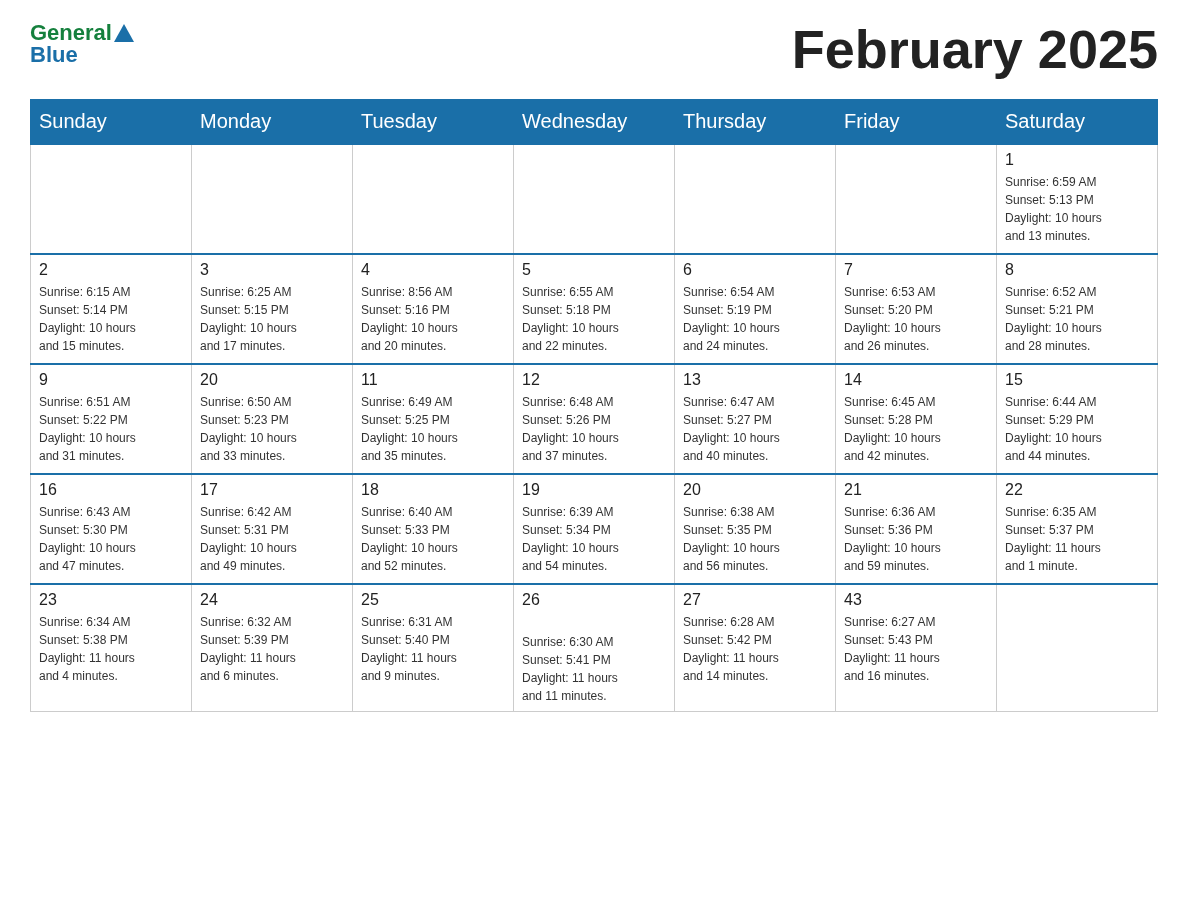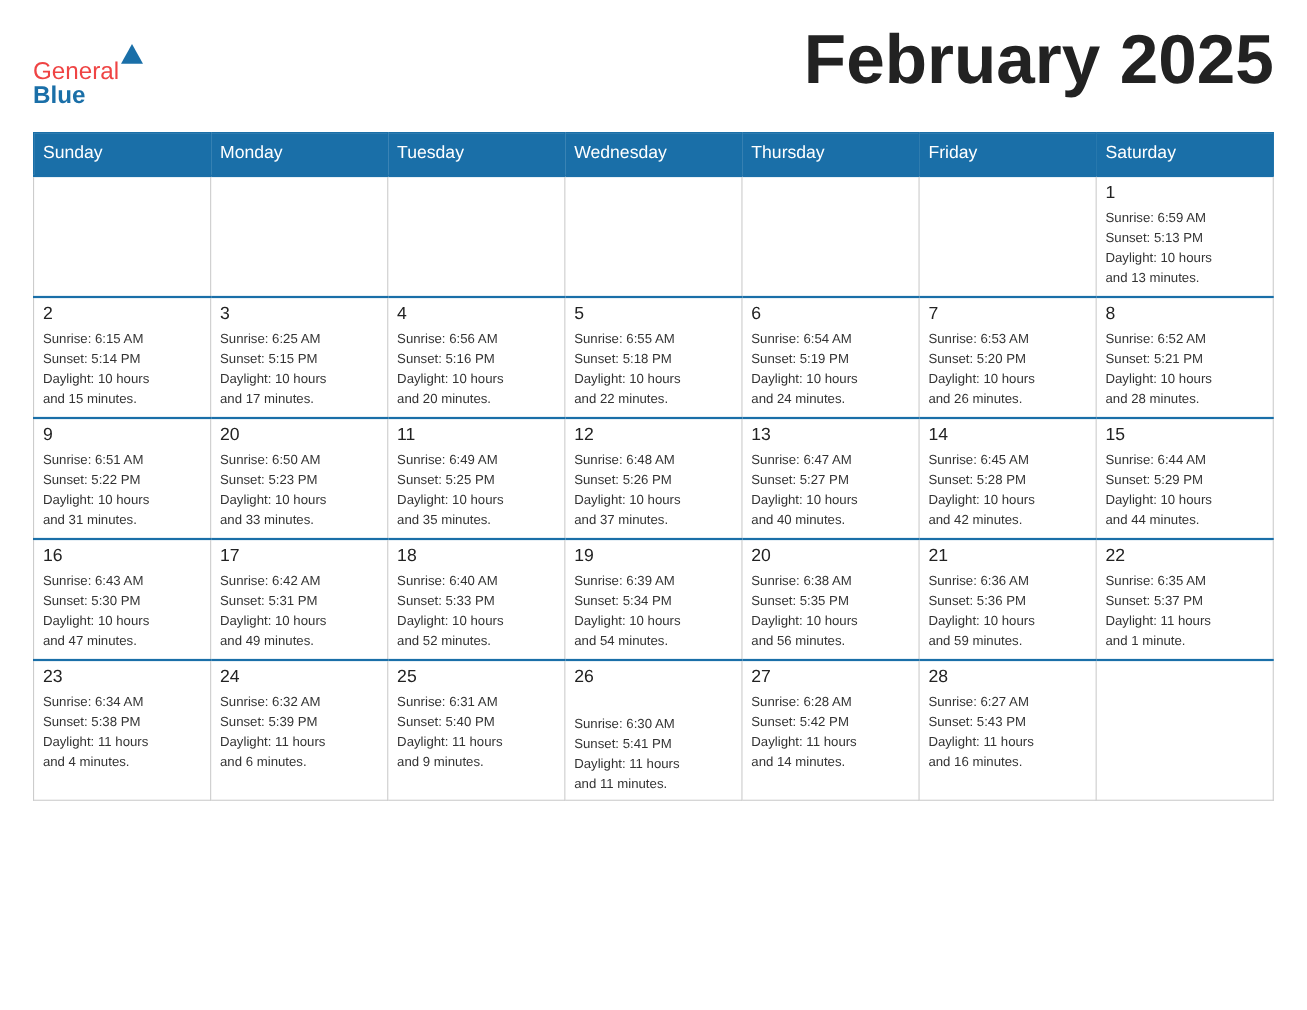--- a/index.html
+++ b/index.html
@@ -11,23 +11,22 @@
       min-height: 918px;
     }
     .header {
       display: flex;
       justify-content: space-between;
       align-items: flex-start;
       margin-bottom: 20px;
     }
     .logo-text-general {
       font-size: 22px;
-      font-weight: normal;
-      color: #ef4444;
-      margin-top: 32px;
+      font-weight: bold;
+      color: #15803d;
     }
     .logo-triangle {
       width: 0;
       height: 0;
       border-left: 10px solid transparent;
       border-right: 10px solid transparent;
       border-bottom: 18px solid #1a6fa8;
       display: inline-block;
       margin-left: 2px;
       vertical-align: middle;
@@ -44,42 +43,42 @@
       flex-direction: column;
     }
     .logo-line1 {
       display: flex;
       align-items: center;
     }
     .title-block {
       text-align: right;
     }
     .title-block h1 {
-      font-size: 63px;
+      font-size: 54px;
       font-weight: bold;
       color: #222;
       line-height: 1.1;
     }
     .title-block h2 {
       font-size: 22px;
       font-weight: normal;
       color: #444;
       margin-top: 4px;
     }
     .calendar {
       width: 100%;
       border-collapse: collapse;
       border: 1px solid #ccc;
     }
     .calendar th {
       background-color: #1a6fa8;
       color: #fff;
       padding: 10px 8px;
       text-align: left;
-      font-size: 16px;
+      font-size: 20px;
       font-weight: normal;
       border: 1px solid #1a6fa8;
     }
     .calendar td {
       vertical-align: top;
       border: 1px solid #ccc;
       padding: 6px 8px;
       width: calc(100% / 7);
       min-height: 110px;
       height: 110px;
@@ -157,21 +156,21 @@
         </td>
         <td>
           <span class="day-number">3</span>
           <div class="day-info" style="white-space: pre-line;">Sunrise: 6:25 AM
 Sunset: 5:15 PM
 Daylight: 10 hours
 and 17 minutes.</div>
         </td>
         <td>
           <span class="day-number">4</span>
-          <div class="day-info" style="white-space: pre-line;">Sunrise: 6:56 AM
+          <div class="day-info" style="white-space: pre-line;">Sunrise: 8:56 AM
 Sunset: 5:16 PM
 Daylight: 10 hours
 and 20 minutes.</div>
         </td>
         <td>
           <span class="day-number">5</span>
           <div class="day-info" style="white-space: pre-line;">Sunrise: 6:55 AM
 Sunset: 5:18 PM
 Daylight: 10 hours
 and 22 minutes.</div>
@@ -330,21 +329,21 @@
 and 11 minutes.</div>
         </td>
         <td>
           <span class="day-number">27</span>
           <div class="day-info" style="white-space: pre-line;">Sunrise: 6:28 AM
 Sunset: 5:42 PM
 Daylight: 11 hours
 and 14 minutes.</div>
         </td>
         <td>
-          <span class="day-number">28</span>
+          <span class="day-number">43</span>
           <div class="day-info" style="white-space: pre-line;">Sunrise: 6:27 AM
 Sunset: 5:43 PM
 Daylight: 11 hours
 and 16 minutes.</div>
         </td>
         <td class="empty-cell"></td>
       </tr>
     </tbody>
 </table>
 

